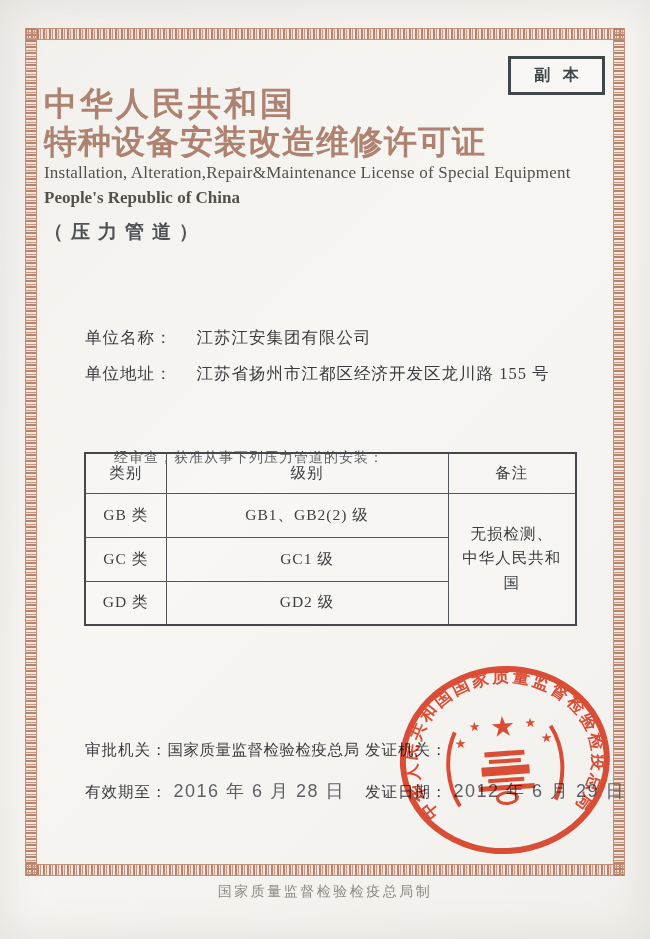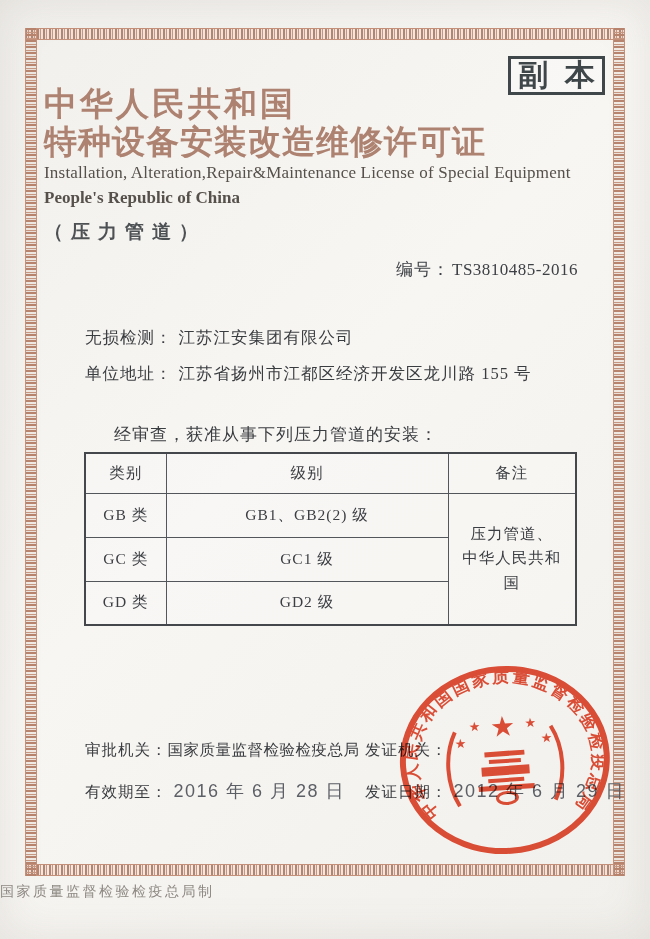--- a/index.html
+++ b/index.html
@@ -25,59 +25,59 @@
   .edge.v{top:0;bottom:0;width:10px;
     border-left:1px solid #c4907a;border-right:1px solid #c4907a;
     background:repeating-linear-gradient(0deg,#b8836c 0 2px,rgba(184,131,108,.16) 2px 3px,#c79681 3px 4px,rgba(184,131,108,.10) 4px 6px);}
   .edge.top{top:0}.edge.bottom{bottom:0}.edge.left{left:0}.edge.right{right:0}
 
   .badge{
     position:absolute;left:508px;top:56px;width:97px;height:39px;
     border:3px solid #40474a;box-sizing:border-box;
     display:flex;align-items:center;justify-content:center;
     font-family:"Liberation Sans","DejaVu Sans",sans-serif;
-    font-weight:bold;font-size:30px;letter-spacing:4px;text-indent:4px;
+    font-weight:bold;font-size:16px;letter-spacing:4px;text-indent:4px;
     color:#3f4649;background:rgba(255,255,255,.25);
   }
   .ctr{position:absolute;left:4px;width:100%;text-align:left;margin-left:40px;}
   .t1{top:82px;font-family:"Liberation Sans","DejaVu Sans",sans-serif;font-weight:bold;
       font-size:33px;letter-spacing:3px;color:#ae8270;}
   .t2{top:120px;font-family:"Liberation Sans","DejaVu Sans",sans-serif;font-weight:bold;
       font-size:33px;letter-spacing:1px;color:#ae8270;}
   .en1{top:163px;font-size:17px;font-weight:normal;color:#55504a;letter-spacing:.2px;}
   .en2{top:188px;font-size:17px;font-weight:bold;color:#55504a;}
   .scope{top:219px;font-family:"Liberation Sans","DejaVu Sans",sans-serif;
       font-size:19px;letter-spacing:8px;color:#4d5154;font-weight:700;}
   .licno{position:absolute;top:258px;right:72px;font-size:17px;color:#3d4145;letter-spacing:.5px;}
   .licno .val{font-family:"Liberation Serif",serif;margin-left:2px;}
 
   .fieldrow{position:absolute;left:85px;font-size:16.5px;color:#3a3d40;letter-spacing:1px;}
-  .fieldrow .val{margin-left:6px;}
+  .fieldrow .val{margin-left:24px;}
   .rname{top:327px;} .raddr{top:363px;}
-  .intro{position:absolute;left:114px;top:423px;font-size:17px;color:#3a3d40;letter-spacing:1px;}
+  .intro{position:absolute;left:114px;top:449px;font-size:14px;color:#3a3d40;letter-spacing:1px;}
 
   table.lic{position:absolute;left:84px;top:452px;border-collapse:collapse;
     border:2.5px solid #44474b;background:rgba(255,255,255,.18);}
   table.lic th,table.lic td{border:1.6px solid #53565a;text-align:center;
     font-size:15.5px;font-weight:normal;color:#3b3e42;letter-spacing:1px;padding:6px;}
   table.lic thead tr{height:40px;}
   table.lic tbody tr{height:44px;}
   td.remark{text-align:left;padding-left:14px;line-height:1.6;}
 
   .issrow{position:absolute;font-size:15.5px;color:#3a3d40;letter-spacing:.5px;}
   .lab{letter-spacing:1px;}
   .date{font-family:"Liberation Sans","DejaVu Sans",sans-serif;
     font-size:18px;color:#5c6066;letter-spacing:1.5px;margin-left:6px;}
   .p1{left:85px;top:740px;} .p2{left:365px;top:740px;}
   .p3{left:85px;top:779px;} .p4{left:365px;top:779px;}
 
   .seal{position:absolute;left:396px;top:663px;width:218px;height:198px;
     mix-blend-mode:multiply;opacity:.95;transform:rotate(-4deg);}
 
-  .footer{position:absolute;top:883px;left:0;width:100%;
+  .footer{position:absolute;top:883px;left:0;width:100%;text-align:center;
     font-size:14px;color:#8d8882;letter-spacing:2.5px;}
 </style>
 </head>
 <body>
 
 <div class="page">
 
   <div class="frame">
     <div class="edge h top"></div>
     <div class="edge h bottom"></div>
@@ -86,26 +86,23 @@
   </div>
 
   <div class="badge">副 本</div>
 
   <div class="ctr t1">中华人民共和国</div>
   <div class="ctr t2">特种设备安装改造维修许可证</div>
   <div class="ctr en1">Installation, Alteration,Repair&amp;Maintenance License of Special Equipment</div>
   <div class="ctr en2">People's Republic of China</div>
   <div class="ctr scope">（压力管道）</div>
 
-  <div class="licno">
-    <span class="lab">编号：</span><span class="val">TS3810485-2016</span>
-  </div>
 
   <div class="fieldrow rname">
-    <span class="lab">无损检测：</span><span class="val">江苏江安集团有限公司</span>
+    <span class="lab">单位名称：</span><span class="val">江苏江安集团有限公司</span>
   </div>
   <div class="fieldrow raddr">
     <span class="lab">单位地址：</span><span class="val">江苏省扬州市江都区经济开发区龙川路 155 号</span>
   </div>
 
   <div class="intro">经审查，获准从事下列压力管道的安装：</div>
 
   <table class="lic">
     <colgroup>
         <col style="width:81px">
@@ -117,21 +114,21 @@
         <th>类别</th>
         <th>级别</th>
         <th>备注</th>
       </tr>
     </thead>
     <tbody>
       <tr>
         <td>GB 类</td>
         <td>GB1、GB2(2) 级</td>
         <td class="remark" rowspan="3">
-          <div>压力管道、</div>
+          <div>无损检测、</div>
           <div>中华人民共和国</div>
         </td>
       </tr>
       <tr>
         <td>GC 类</td>
         <td>GC1 级</td>
       </tr>
       <tr>
         <td>GD 类</td>
         <td>GD2 级</td>

